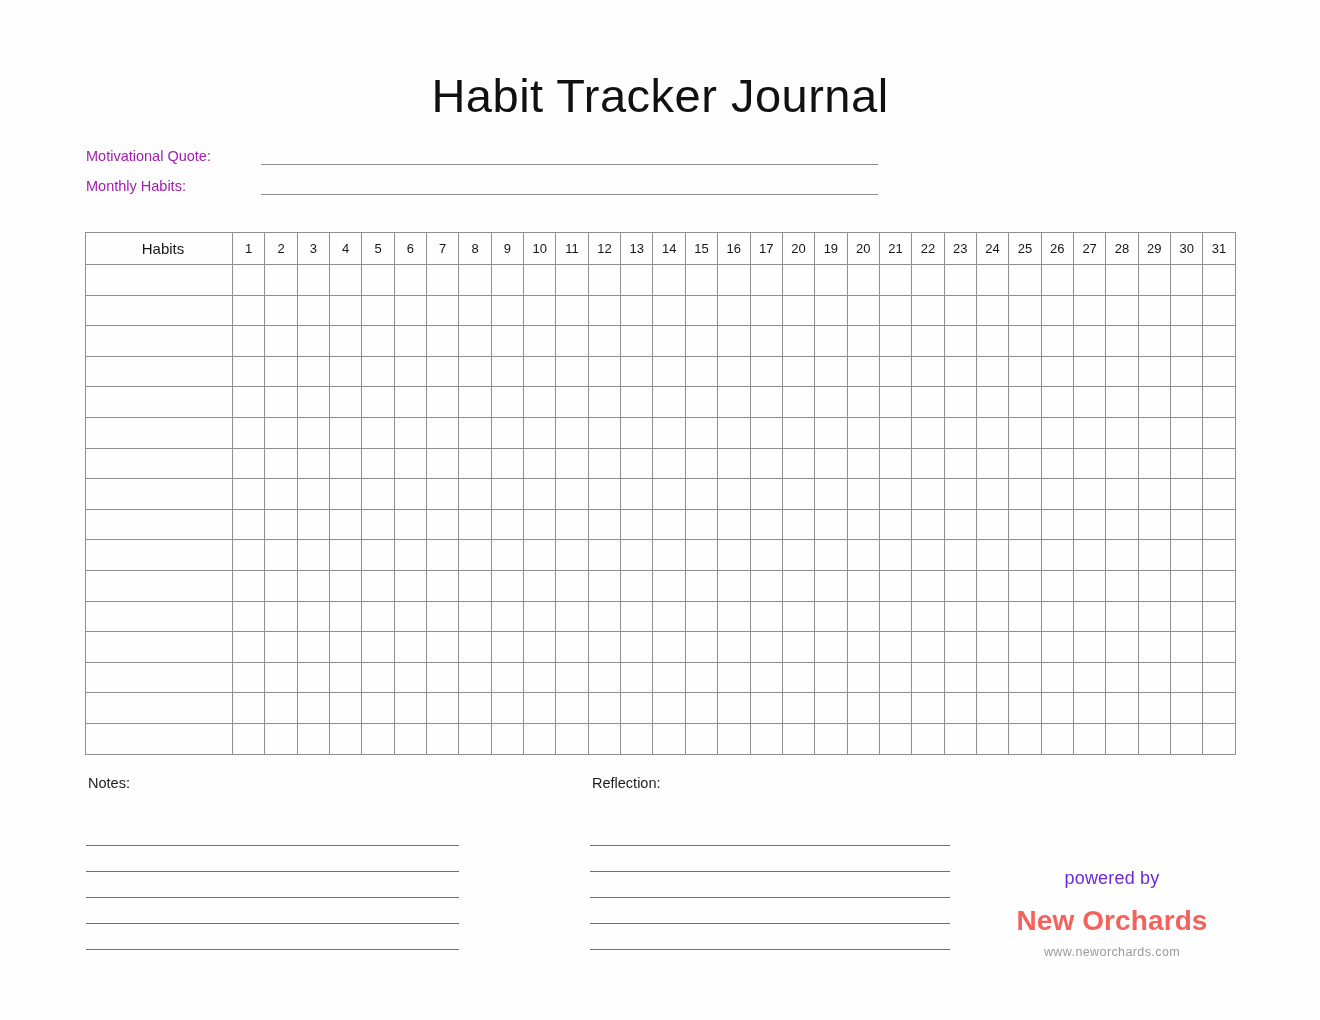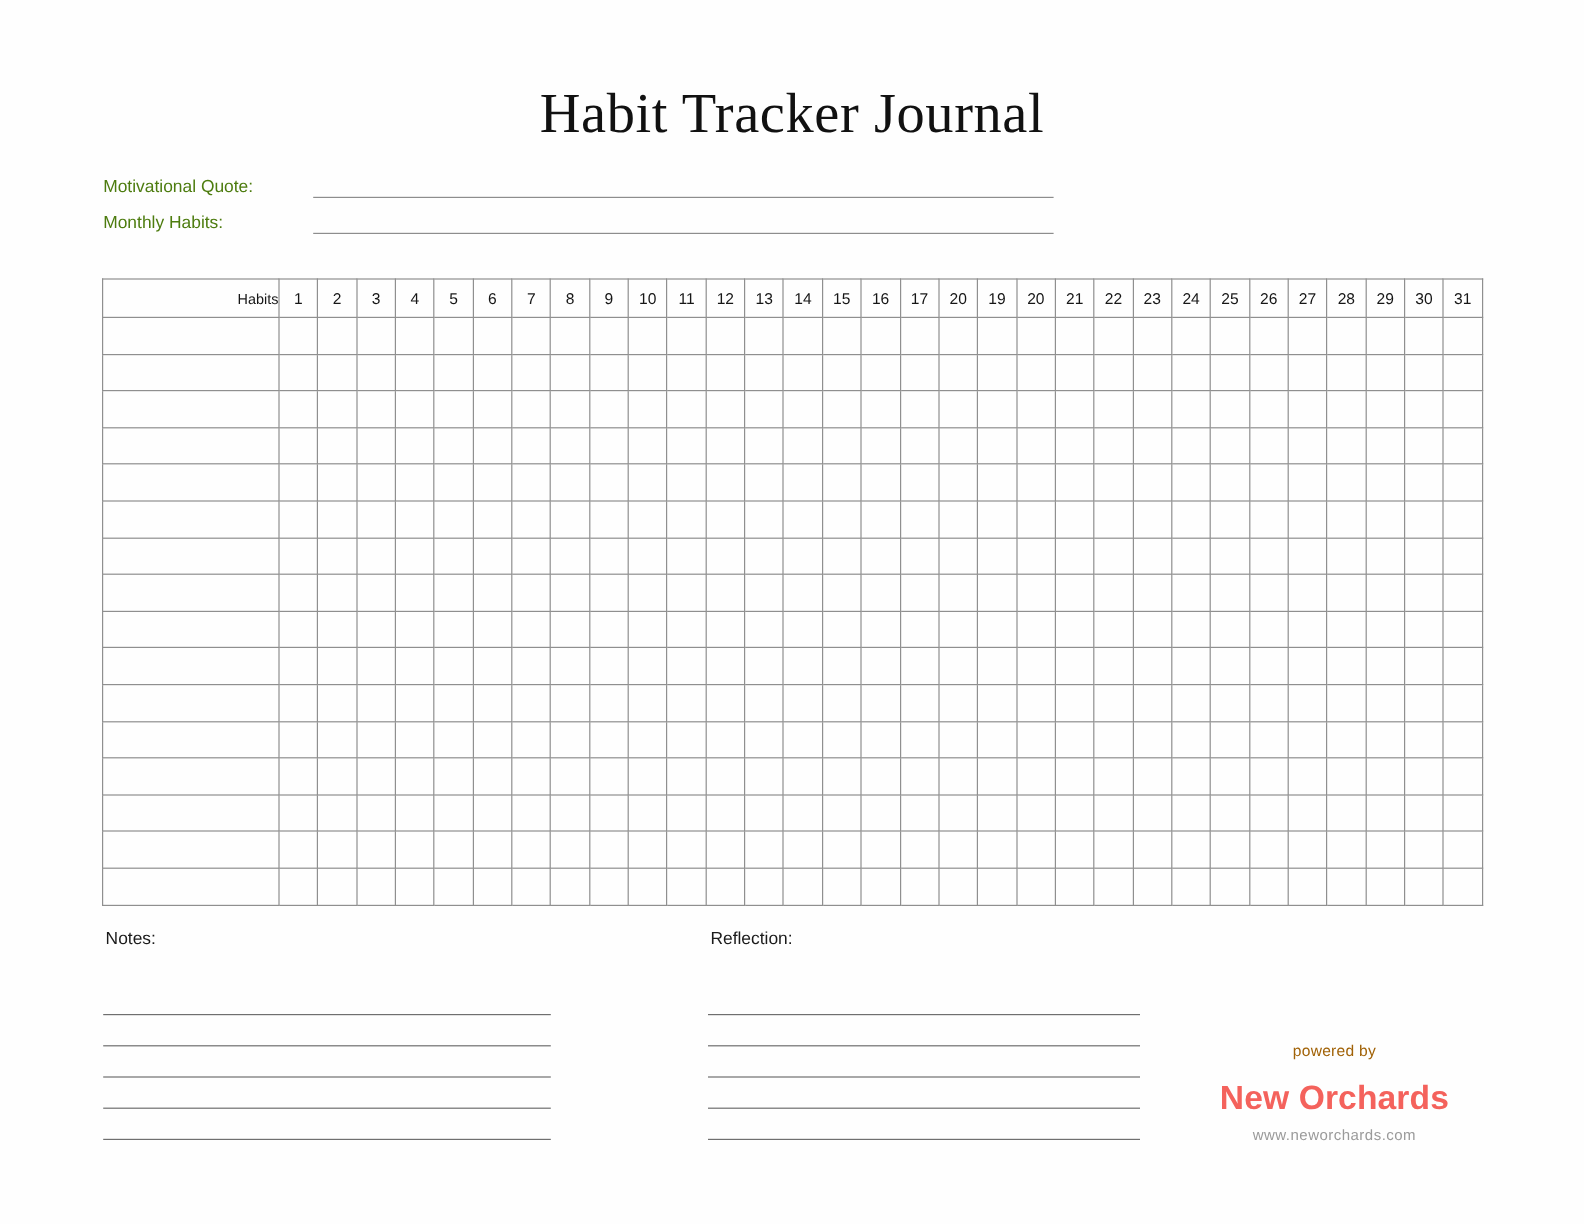--- a/index.html
+++ b/index.html
@@ -27,34 +27,34 @@
   .title {
     position: absolute;
     left: 0;
     top: 68px;
     width: 1320px;
     text-align: center;
     font-size: 47px;
     font-weight: 400;
     letter-spacing: 0.5px;
     color: #111111;
-    font-family: Liberation Serif, serif;
+    font-family: Liberation Sans, sans-serif;
   }
   
   .field-row {
     position: absolute;
     left: 86px;
     display: flex;
     align-items: flex-end;
   }
   .field-row.quote { top: 147px; }
   .field-row.goals { top: 177px; }
   .field-label {
     font-size: 14.5px;
-    color: #4d7c0f;
+    color: #a21caf;
     width: 175px;
     line-height: 18px;
   }
   .field-line {
     width: 617px;
     border-bottom: 1px solid #8d8d8d;
     height: 17px;
   }
   
   .grid-wrap {
@@ -76,23 +76,23 @@
     font-weight: 400;
     font-size: 13px;
     color: #161616;
     background: #fefefe;
   }
   table.habit-grid thead th {
     height: 31px;
     text-align: center;
   }
   table.habit-grid thead th.habits-head {
-    text-align: right;
+    text-align: center;
     padding-left: 8px;
-    font-size: 12px;
+    font-size: 15px;
   }
   col.habits-col { width: 147px; }
   col.day-col { width: 32.35px; }
   
   .bottom {
     position: absolute;
     top: 775px;
     left: 0;
     width: 1320px;
     height: 200px;
@@ -125,22 +125,22 @@
   .reflect-block .write-line { width: 360px; }
   
   .brand {
     position: absolute;
     right: 88px;
     top: 868px;
     width: 240px;
     text-align: center;
   }
   .brand .powered {
-    font-size: 13px;
-    color: #a16207;
+    font-size: 18px;
+    color: #6d28d9;
     letter-spacing: 0.2px;
   }
   .brand .name {
     font-size: 28px;
     font-weight: bold;
     color: #f4625c;
     margin-top: 16px;
     letter-spacing: 0.1px;
   }
   .brand .url {

